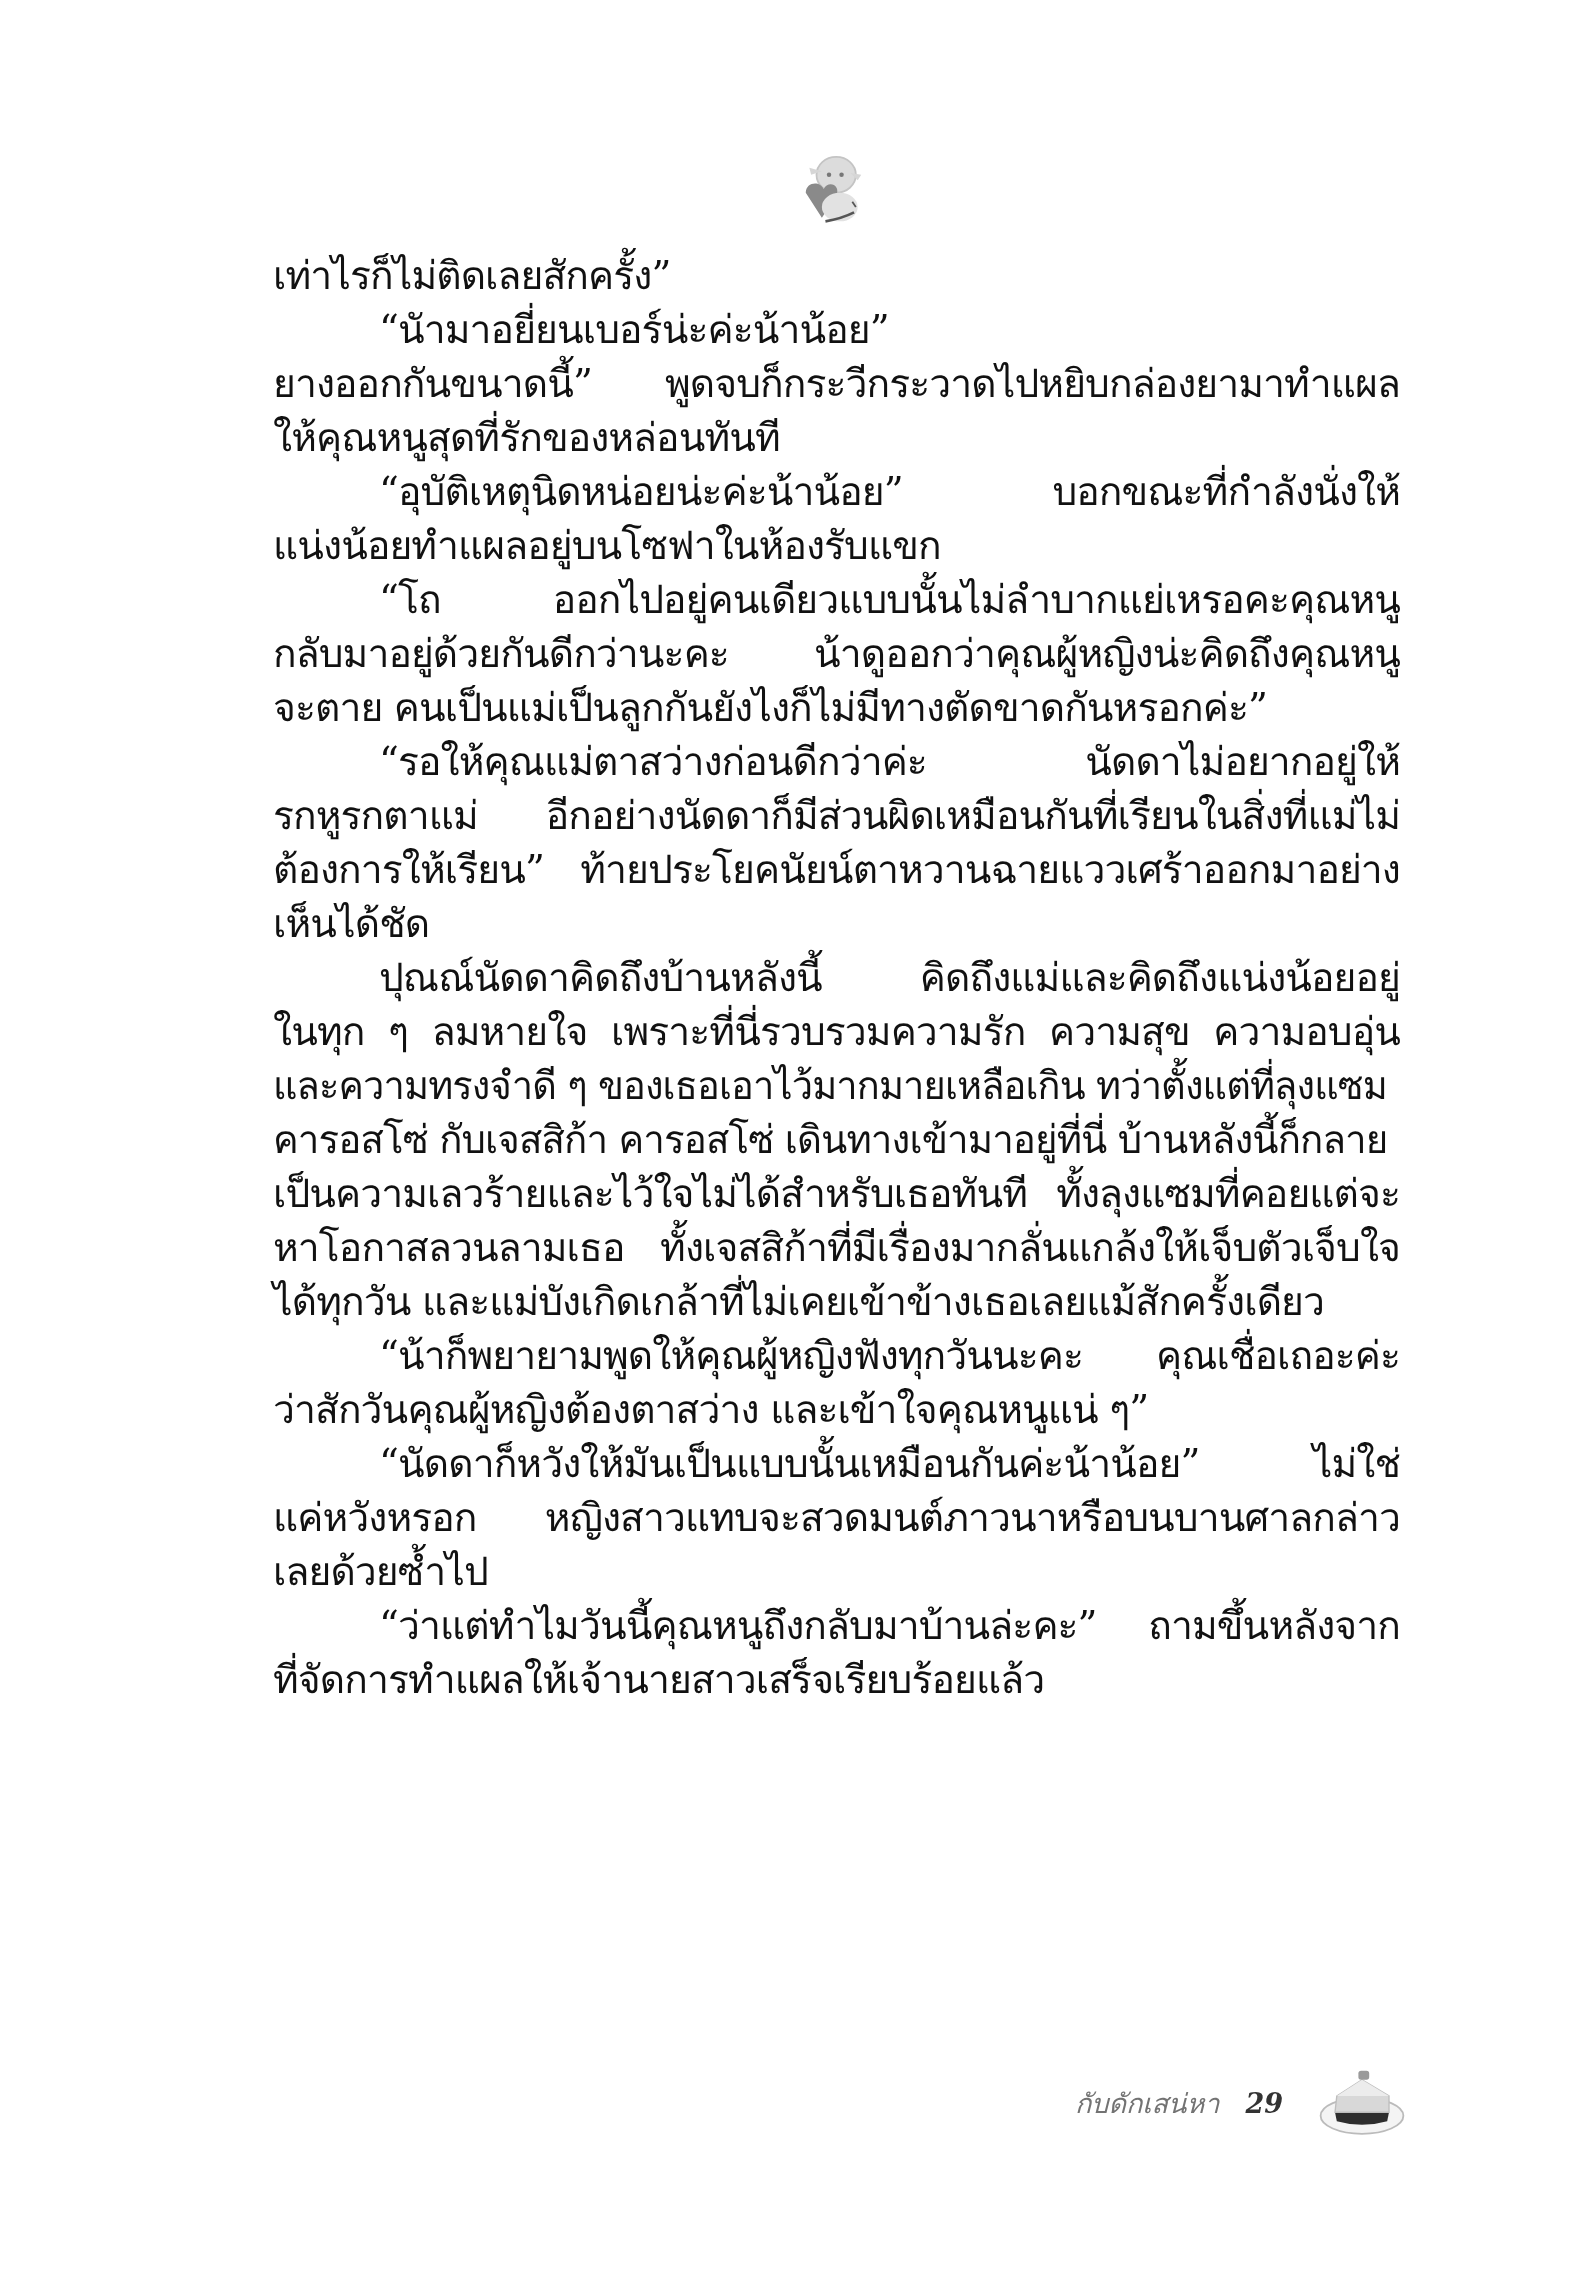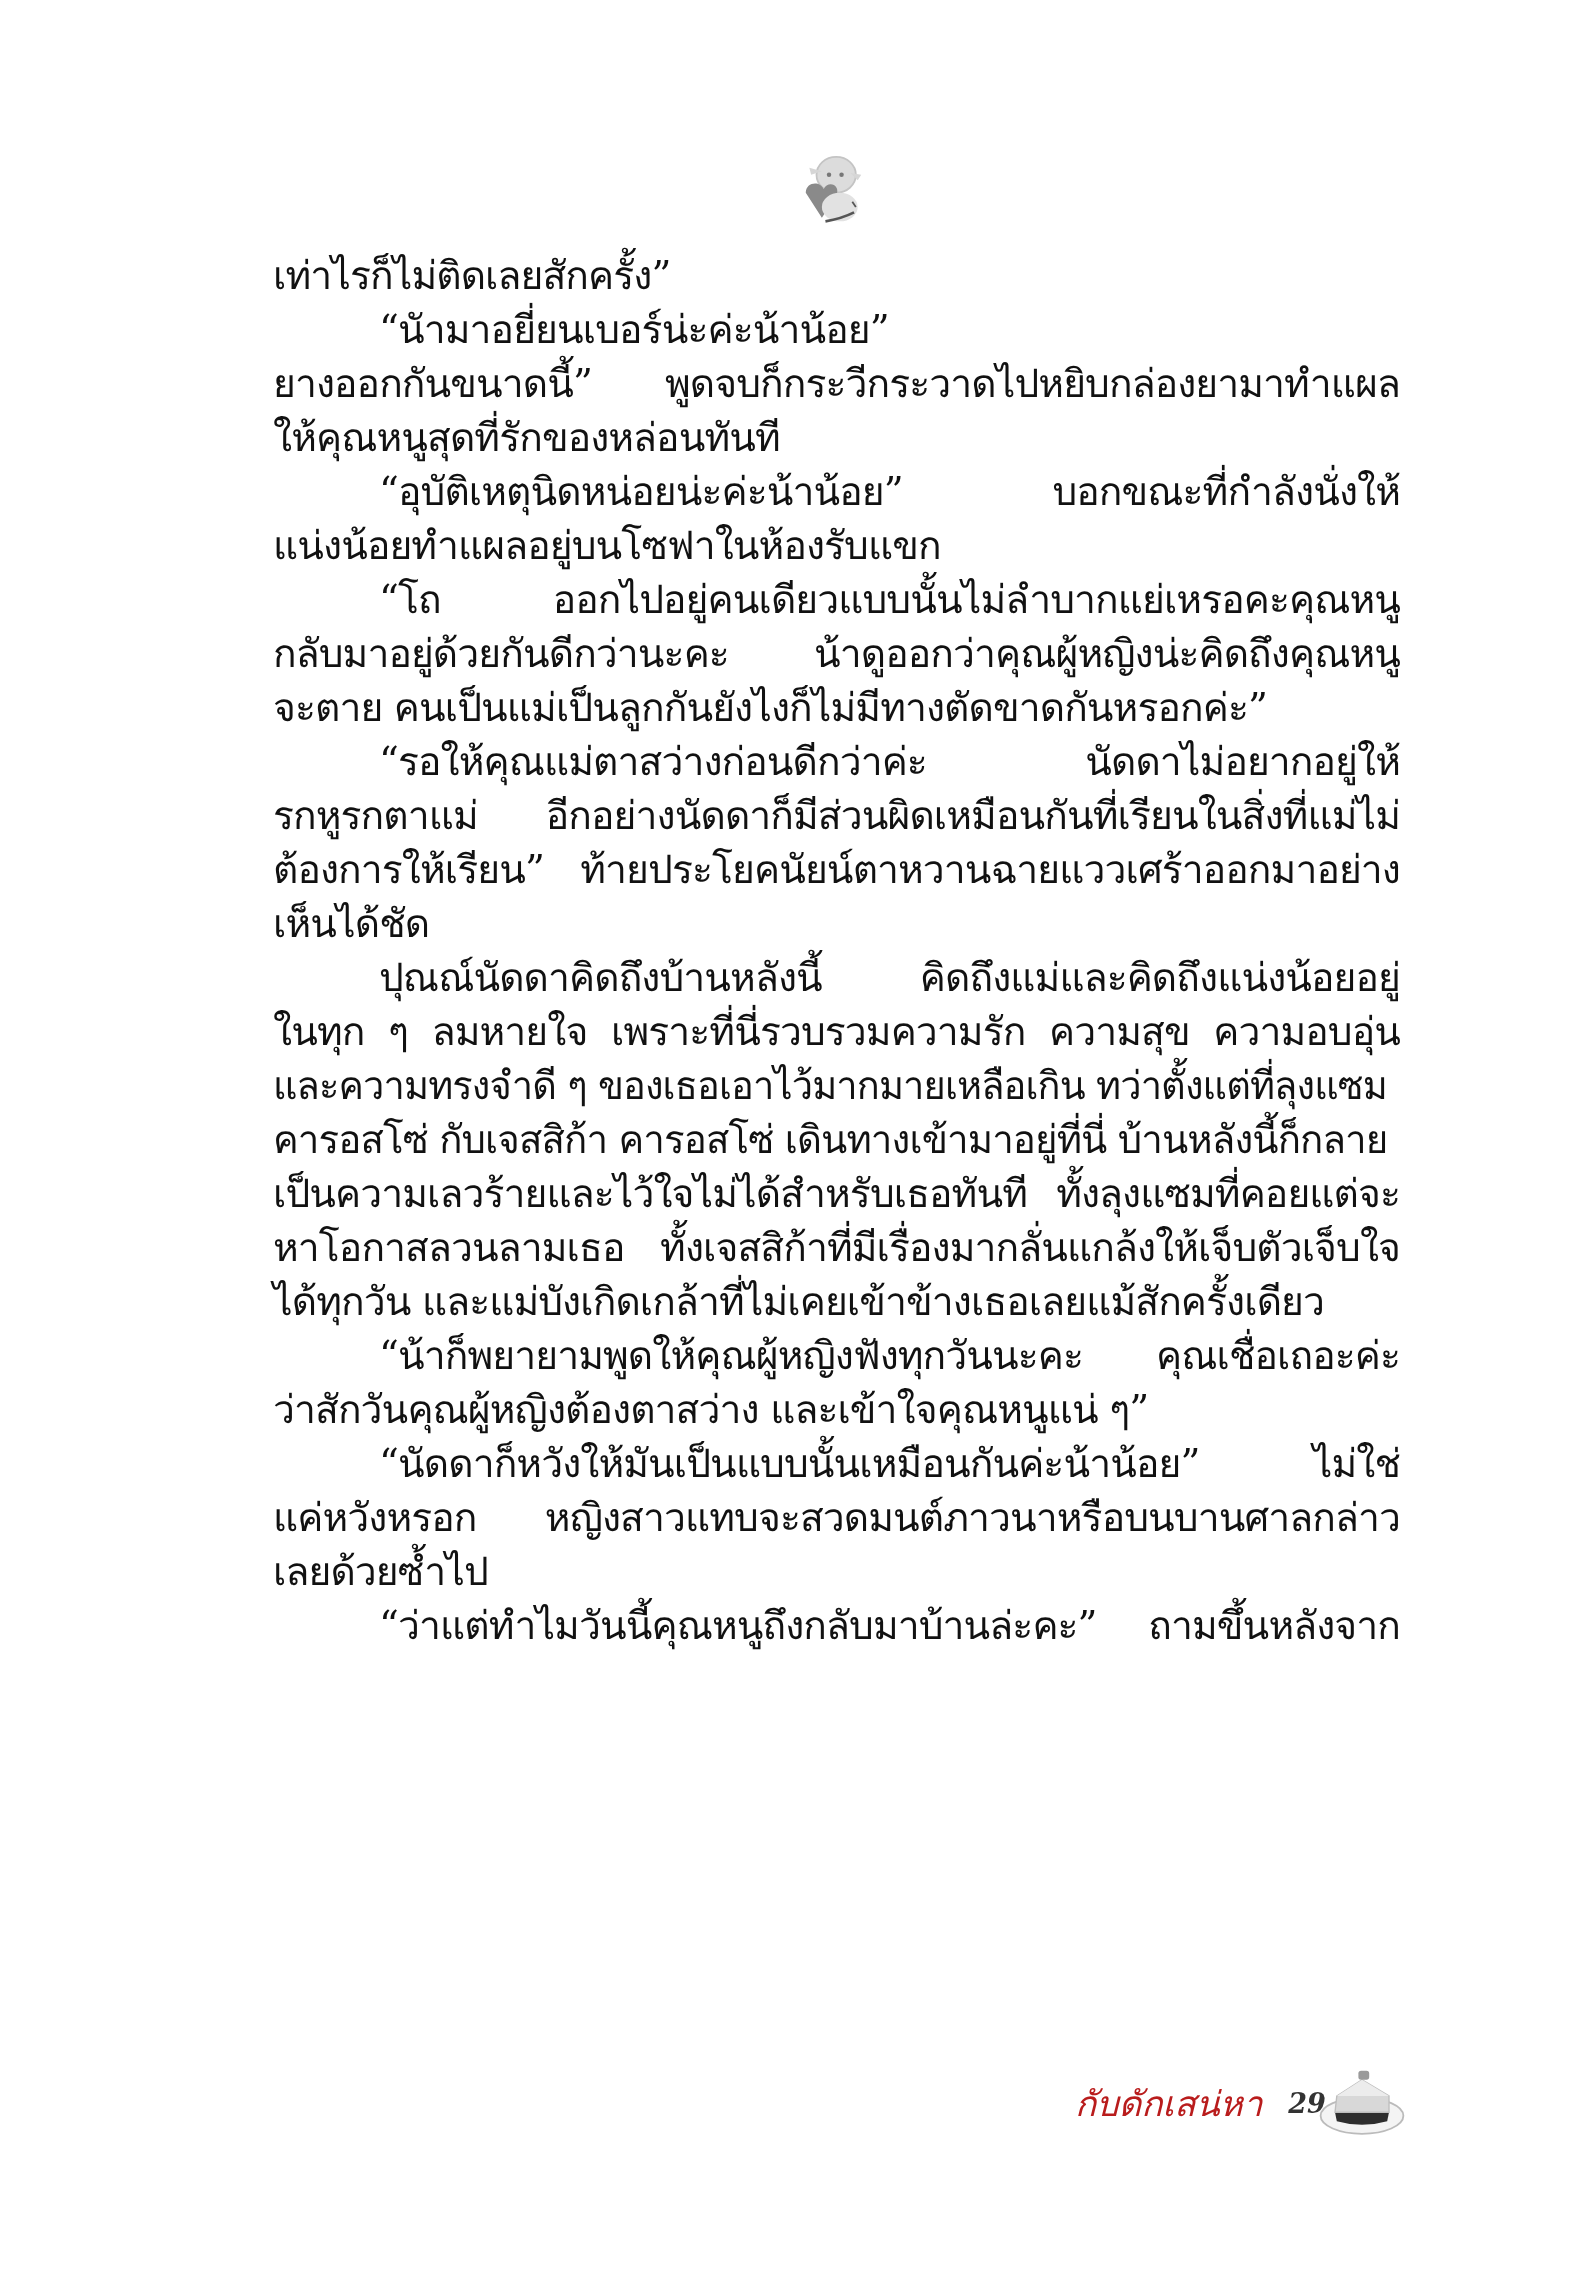--- a/index.html
+++ b/index.html
@@ -59,22 +59,22 @@
       position: absolute;
       left: 1075px;
       top: 2076px;
       height: 54px;
       display: flex;
       align-items: center;
     }
     .footer-title {
       font-family: "DejaVu Serif", "Liberation Serif", serif;
       font-style: italic;
-      font-size: 35px;
-      color: #b91c1c;
+      font-size: 27px;
+      color: #737373;
       letter-spacing: 0px;
     }
     .footer-pagenum {
       font-family: "DejaVu Serif", "Liberation Serif", serif;
       font-style: italic;
       font-size: 27px;
       color: #333333;
       margin-left: 26px;
       font-weight: bold;
     }
@@ -125,20 +125,21 @@
       <div class="line" style="text-align-last: left; transform: scaleX(0.985); width: 1144px;">คารอสโซ่ กับเจสสิก้า คารอสโซ่ เดินทางเข้ามาอยู่ที่นี่ บ้านหลังนี้ก็กลาย</div>
       <div class="line">เป็นความเลวร้ายและไว้ใจไม่ได้สำหรับเธอทันที ทั้งลุงแซมที่คอยแต่จะ</div>
       <div class="line">หาโอกาสลวนลามเธอ ทั้งเจสสิก้าที่มีเรื่องมากลั่นแกล้งให้เจ็บตัวเจ็บใจ</div>
       <div class="line last">ได้ทุกวัน และแม่บังเกิดเกล้าที่ไม่เคยเข้าข้างเธอเลยแม้สักครั้งเดียว</div>
       <div class="line indent">“น้าก็พยายามพูดให้คุณผู้หญิงฟังทุกวันนะคะ คุณเชื่อเถอะค่ะ</div>
       <div class="line last">ว่าสักวันคุณผู้หญิงต้องตาสว่าง และเข้าใจคุณหนูแน่ ๆ”</div>
       <div class="line indent">“นัดดาก็หวังให้มันเป็นแบบนั้นเหมือนกันค่ะน้าน้อย” ไม่ใช่</div>
       <div class="line">แค่หวังหรอก หญิงสาวแทบจะสวดมนต์ภาวนาหรือบนบานศาลกล่าว</div>
       <div class="line last">เลยด้วยซ้ำไป</div>
       <div class="line indent">“ว่าแต่ทำไมวันนี้คุณหนูถึงกลับมาบ้านล่ะคะ” ถามขึ้นหลังจาก</div>
+      <div class="line last">ที่จัดการทำแผลให้เจ้านายสาวเสร็จเรียบร้อยแล้ว</div>
     </div>
 
   <div class="footer">
     <span class="footer-title">กับดักเสน่หา</span>
     <span class="footer-pagenum">29</span>
   </div>
 
   <div class="bottom-ornament">
     <svg width="90" height="81" viewBox="0 0 100 90">
       <ellipse cx="50" cy="62" rx="46" ry="20" fill="#f4f4f4" stroke="#bbbbbb" stroke-width="2"></ellipse>

